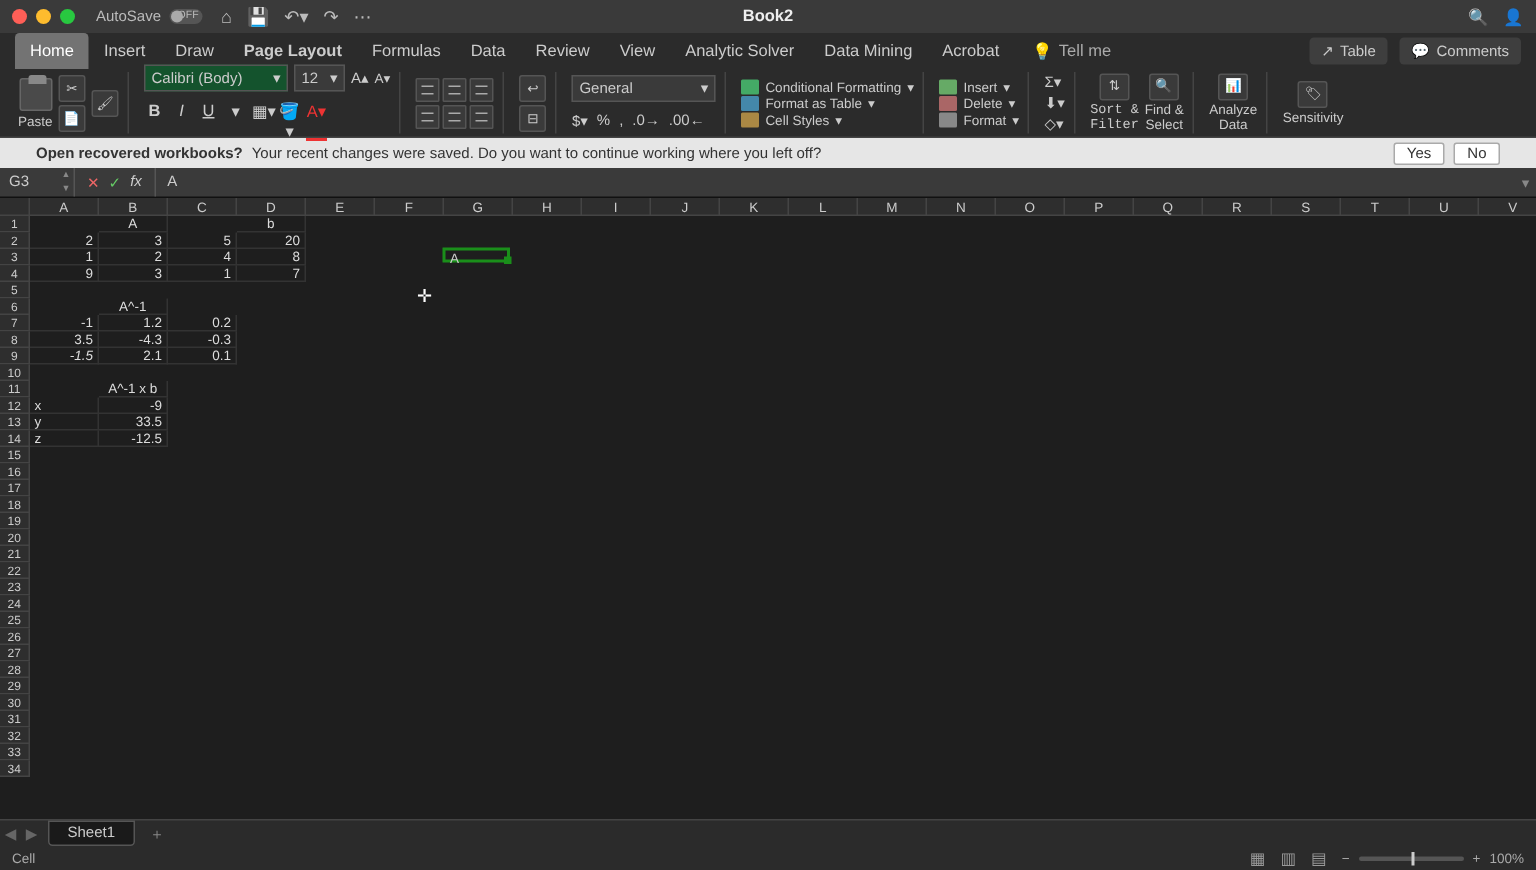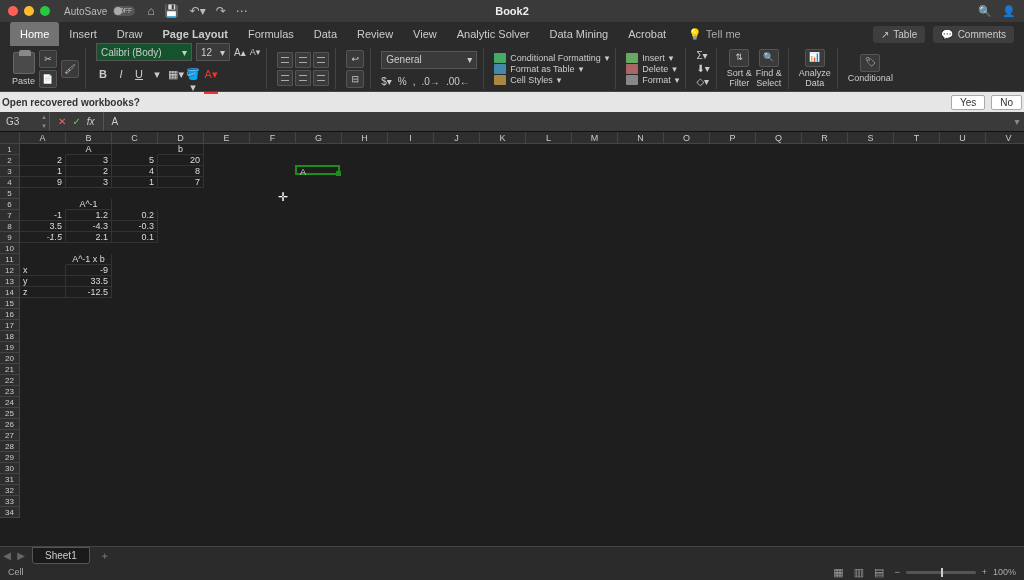--- a/index.html
+++ b/index.html
@@ -42,21 +42,21 @@
   .align-grid div::before,.align-grid div::after{content:"";position:absolute;left:3px;right:3px;height:1px;background:#aaa;}
   .align-grid div::before{top:4px;} .align-grid div::after{bottom:4px;}
   .num-sel{background:#3a3a3a;border:1px solid #555;height:18px;width:96px;font-size:10px;padding:0 4px;display:flex;align-items:center;justify-content:space-between;}
   .num-row{display:flex;gap:6px;margin-top:3px;font-size:10px;color:#ccc;}
   .cond-list{display:flex;flex-direction:column;gap:1px;font-size:9px;color:#ccc;}
   .cond-list div{display:flex;align-items:center;gap:4px;}
   .cond-list i{width:12px;height:10px;background:#4a6;display:inline-block;border-radius:1px;}
   .vert-btn{display:flex;flex-direction:column;align-items:center;font-size:9px;color:#ccc;text-align:center;line-height:1.1;}
   .vert-btn .ic{width:20px;height:18px;background:#3a3a3a;border:1px solid #555;border-radius:2px;margin-bottom:2px;display:flex;align-items:center;justify-content:center;}
   
-  .msgbar{height:20px;background:#e6e6e6;color:#333;display:flex;align-items:center;padding:0 2px;font-size:10px;gap:6px;}
+  .msgbar{height:20px;background:#e6e6e6;color:#333;display:flex;align-items:center;padding:0 24px;font-size:10px;gap:6px;}
   .msgbar b{font-weight:600;}
   .msg-right{margin-left:auto;display:flex;gap:6px;}
   .msg-btn{background:#fff;border:1px solid #aaa;padding:1px 8px;border-radius:2px;font-size:10px;}
   
   .fxbar{height:20px;background:#3a3a3a;border-bottom:1px solid #111;display:flex;align-items:center;font-size:10px;}
   .namebox{width:50px;padding:0 6px;border-right:1px solid #555;display:flex;align-items:center;height:100%;position:relative;}
   .namebox .spin{position:absolute;right:0;top:0;bottom:0;width:10px;display:flex;flex-direction:column;}
   .namebox .spin div{flex:1;font-size:6px;color:#888;display:flex;align-items:center;justify-content:center;}
   .fx-ctrl{display:flex;align-items:center;gap:6px;padding:0 8px;border-right:1px solid #555;height:100%;}
   .fx-ctrl .x{color:#e66;} .fx-ctrl .chk{color:#6c6;}
@@ -225,46 +225,47 @@
   <div class="group">
     <div class="mini-col" style="font-size:10px;">
       <span>Σ▾</span>
       <span>⬇▾</span>
       <span>◇▾</span>
     </div>
   </div>
   <div class="group">
     <div class="vert-btn">
         <div class="ic">⇅</div>
-        <span style="white-space:pre;">Sort &amp;
+        <span style="white-space:pre;font-family:Liberation Mono, monospace;">Sort &amp;
 Filter</span>
       </div>
     <div class="vert-btn">
         <div class="ic">🔍</div>
         <span style="white-space:pre;">Find &amp;
 Select</span>
       </div>
   </div>
   <div class="group">
     <div class="vert-btn">
         <div class="ic">📊</div>
         <span style="white-space:pre;">Analyze
 Data</span>
       </div>
   </div>
   <div class="group">
     <div class="vert-btn">
         <div class="ic">🏷</div>
-        <span>Conditional</span>
+        <span>Sensitivity</span>
       </div>
   </div>
 </div>
 
 <div class="msgbar">
   <b>Open recovered workbooks?</b>
+  <span>Your recent changes were saved. Do you want to continue working where you left off?</span>
   <div class="msg-right">
     <div class="msg-btn">Yes</div>
     <div class="msg-btn">No</div>
   </div>
 </div>
 
 <div class="fxbar">
   <div class="namebox">
     <span>G3</span>
     <div class="spin">

